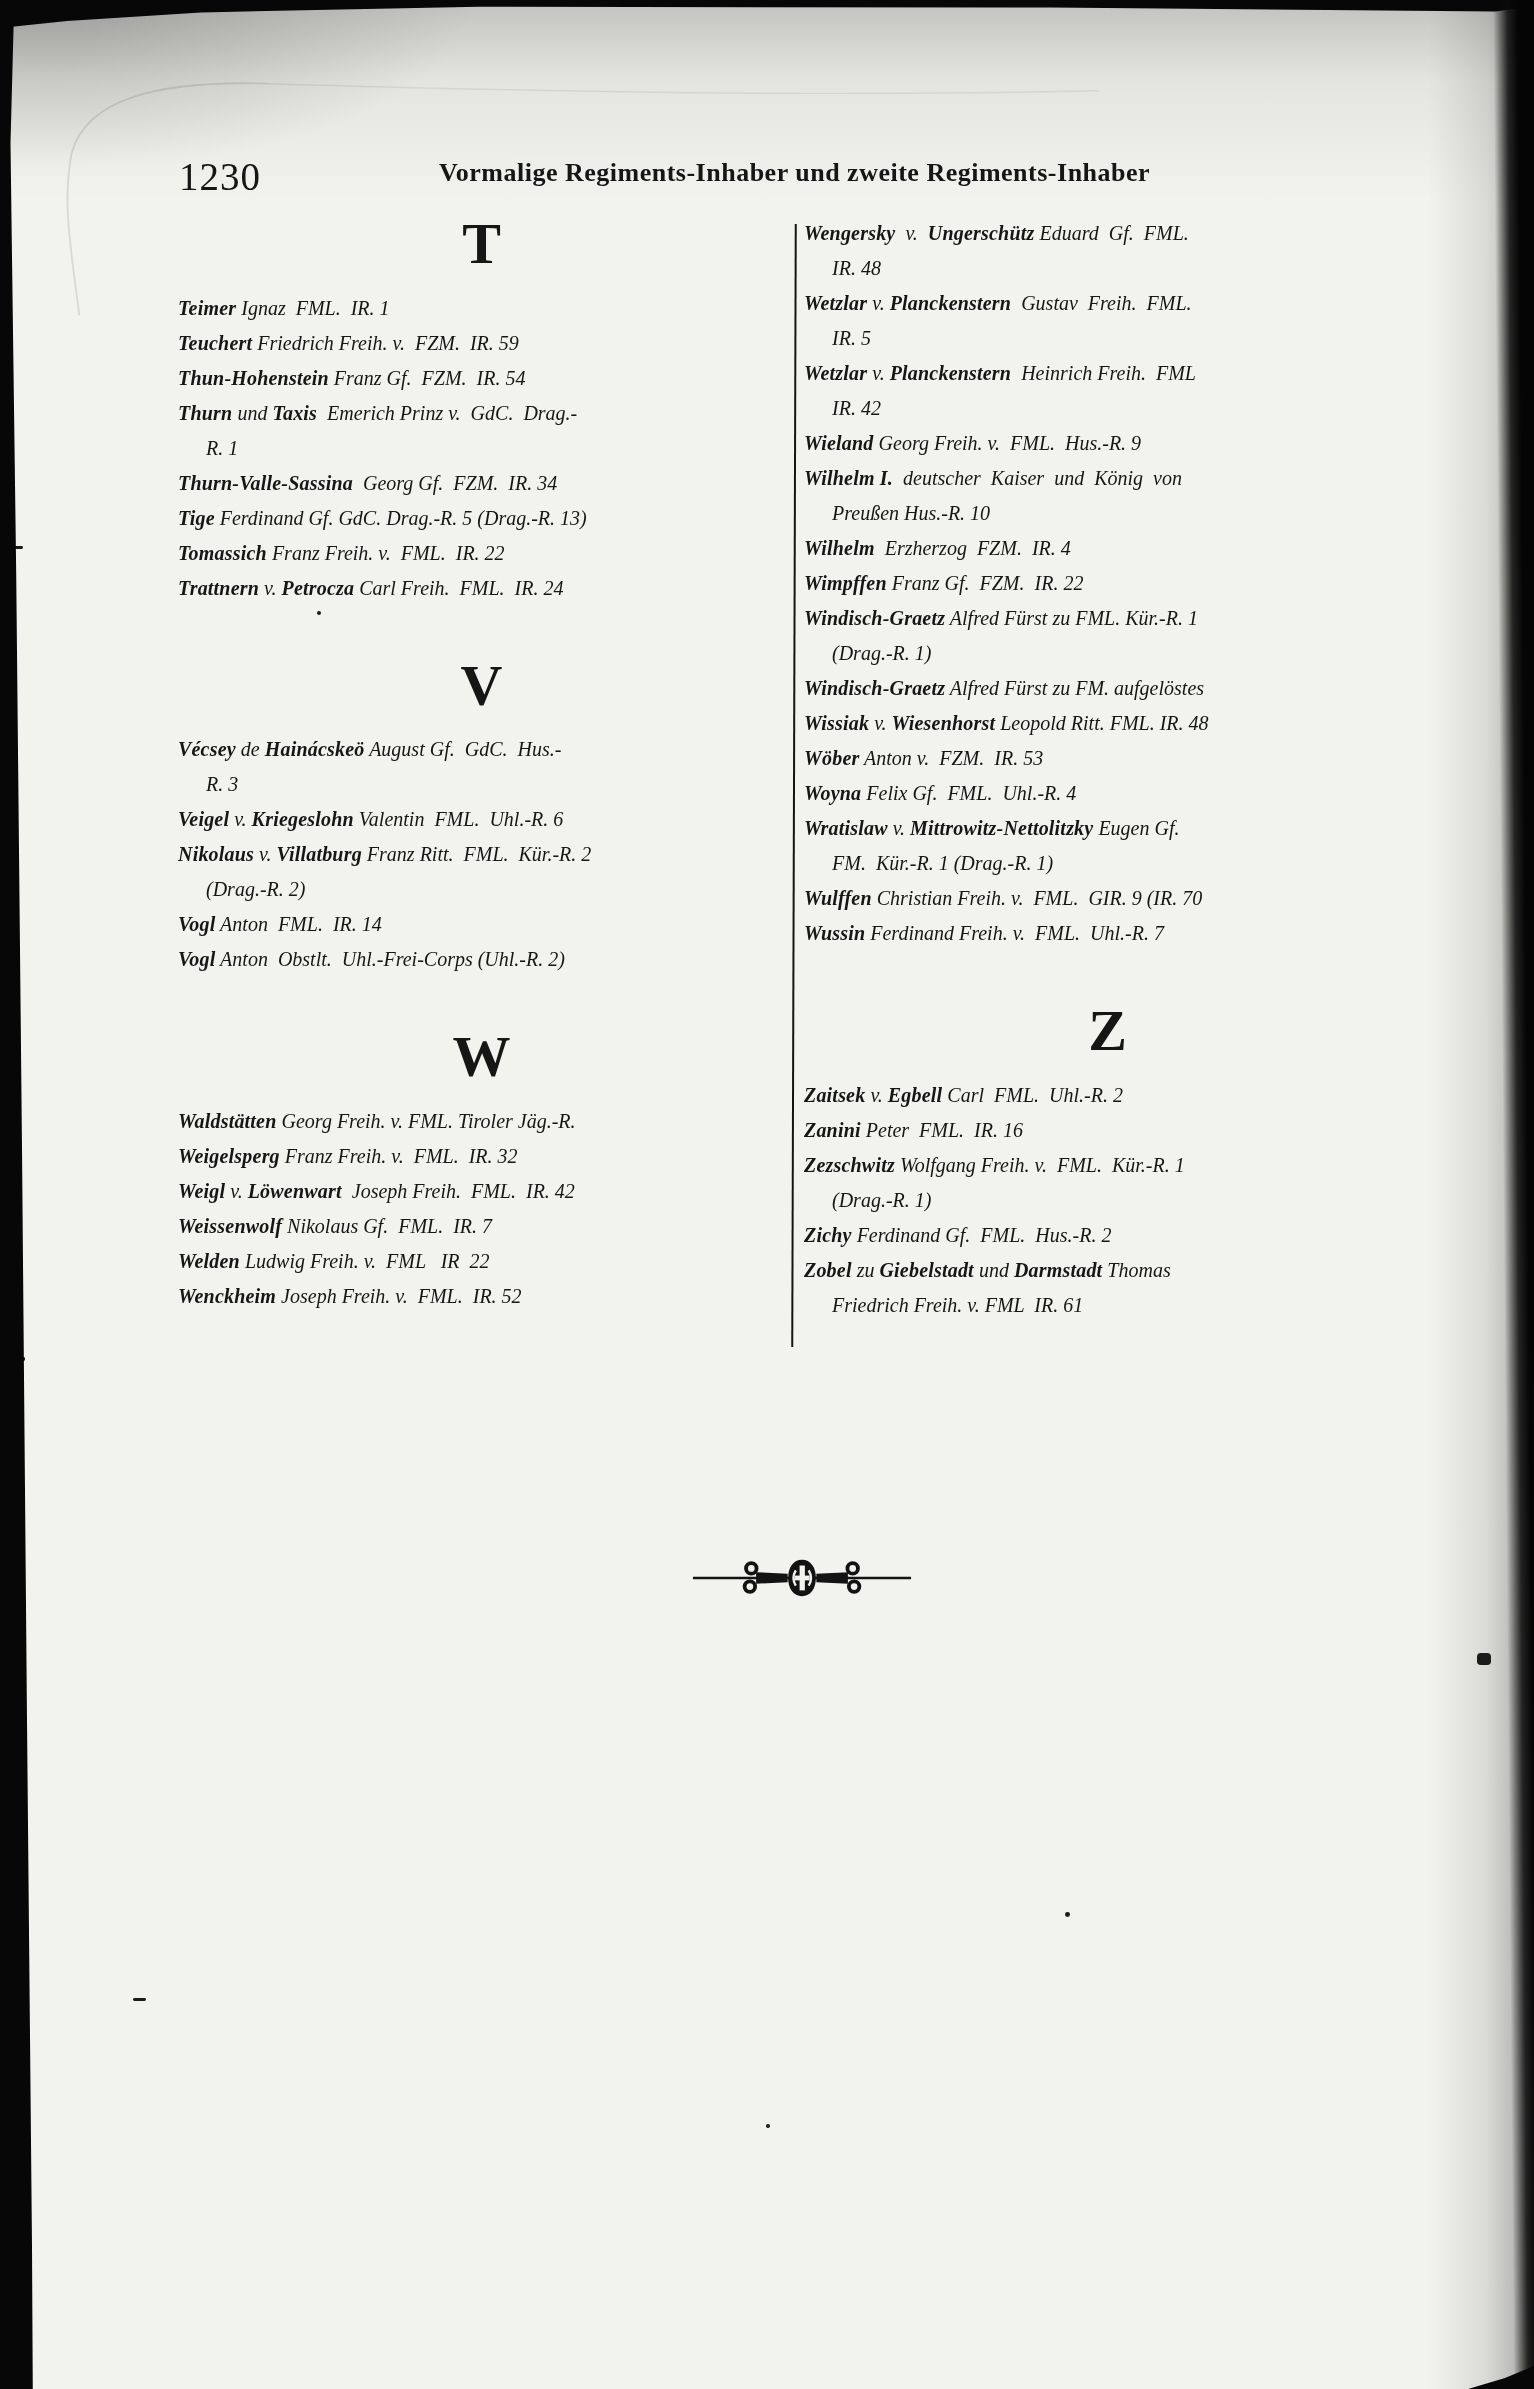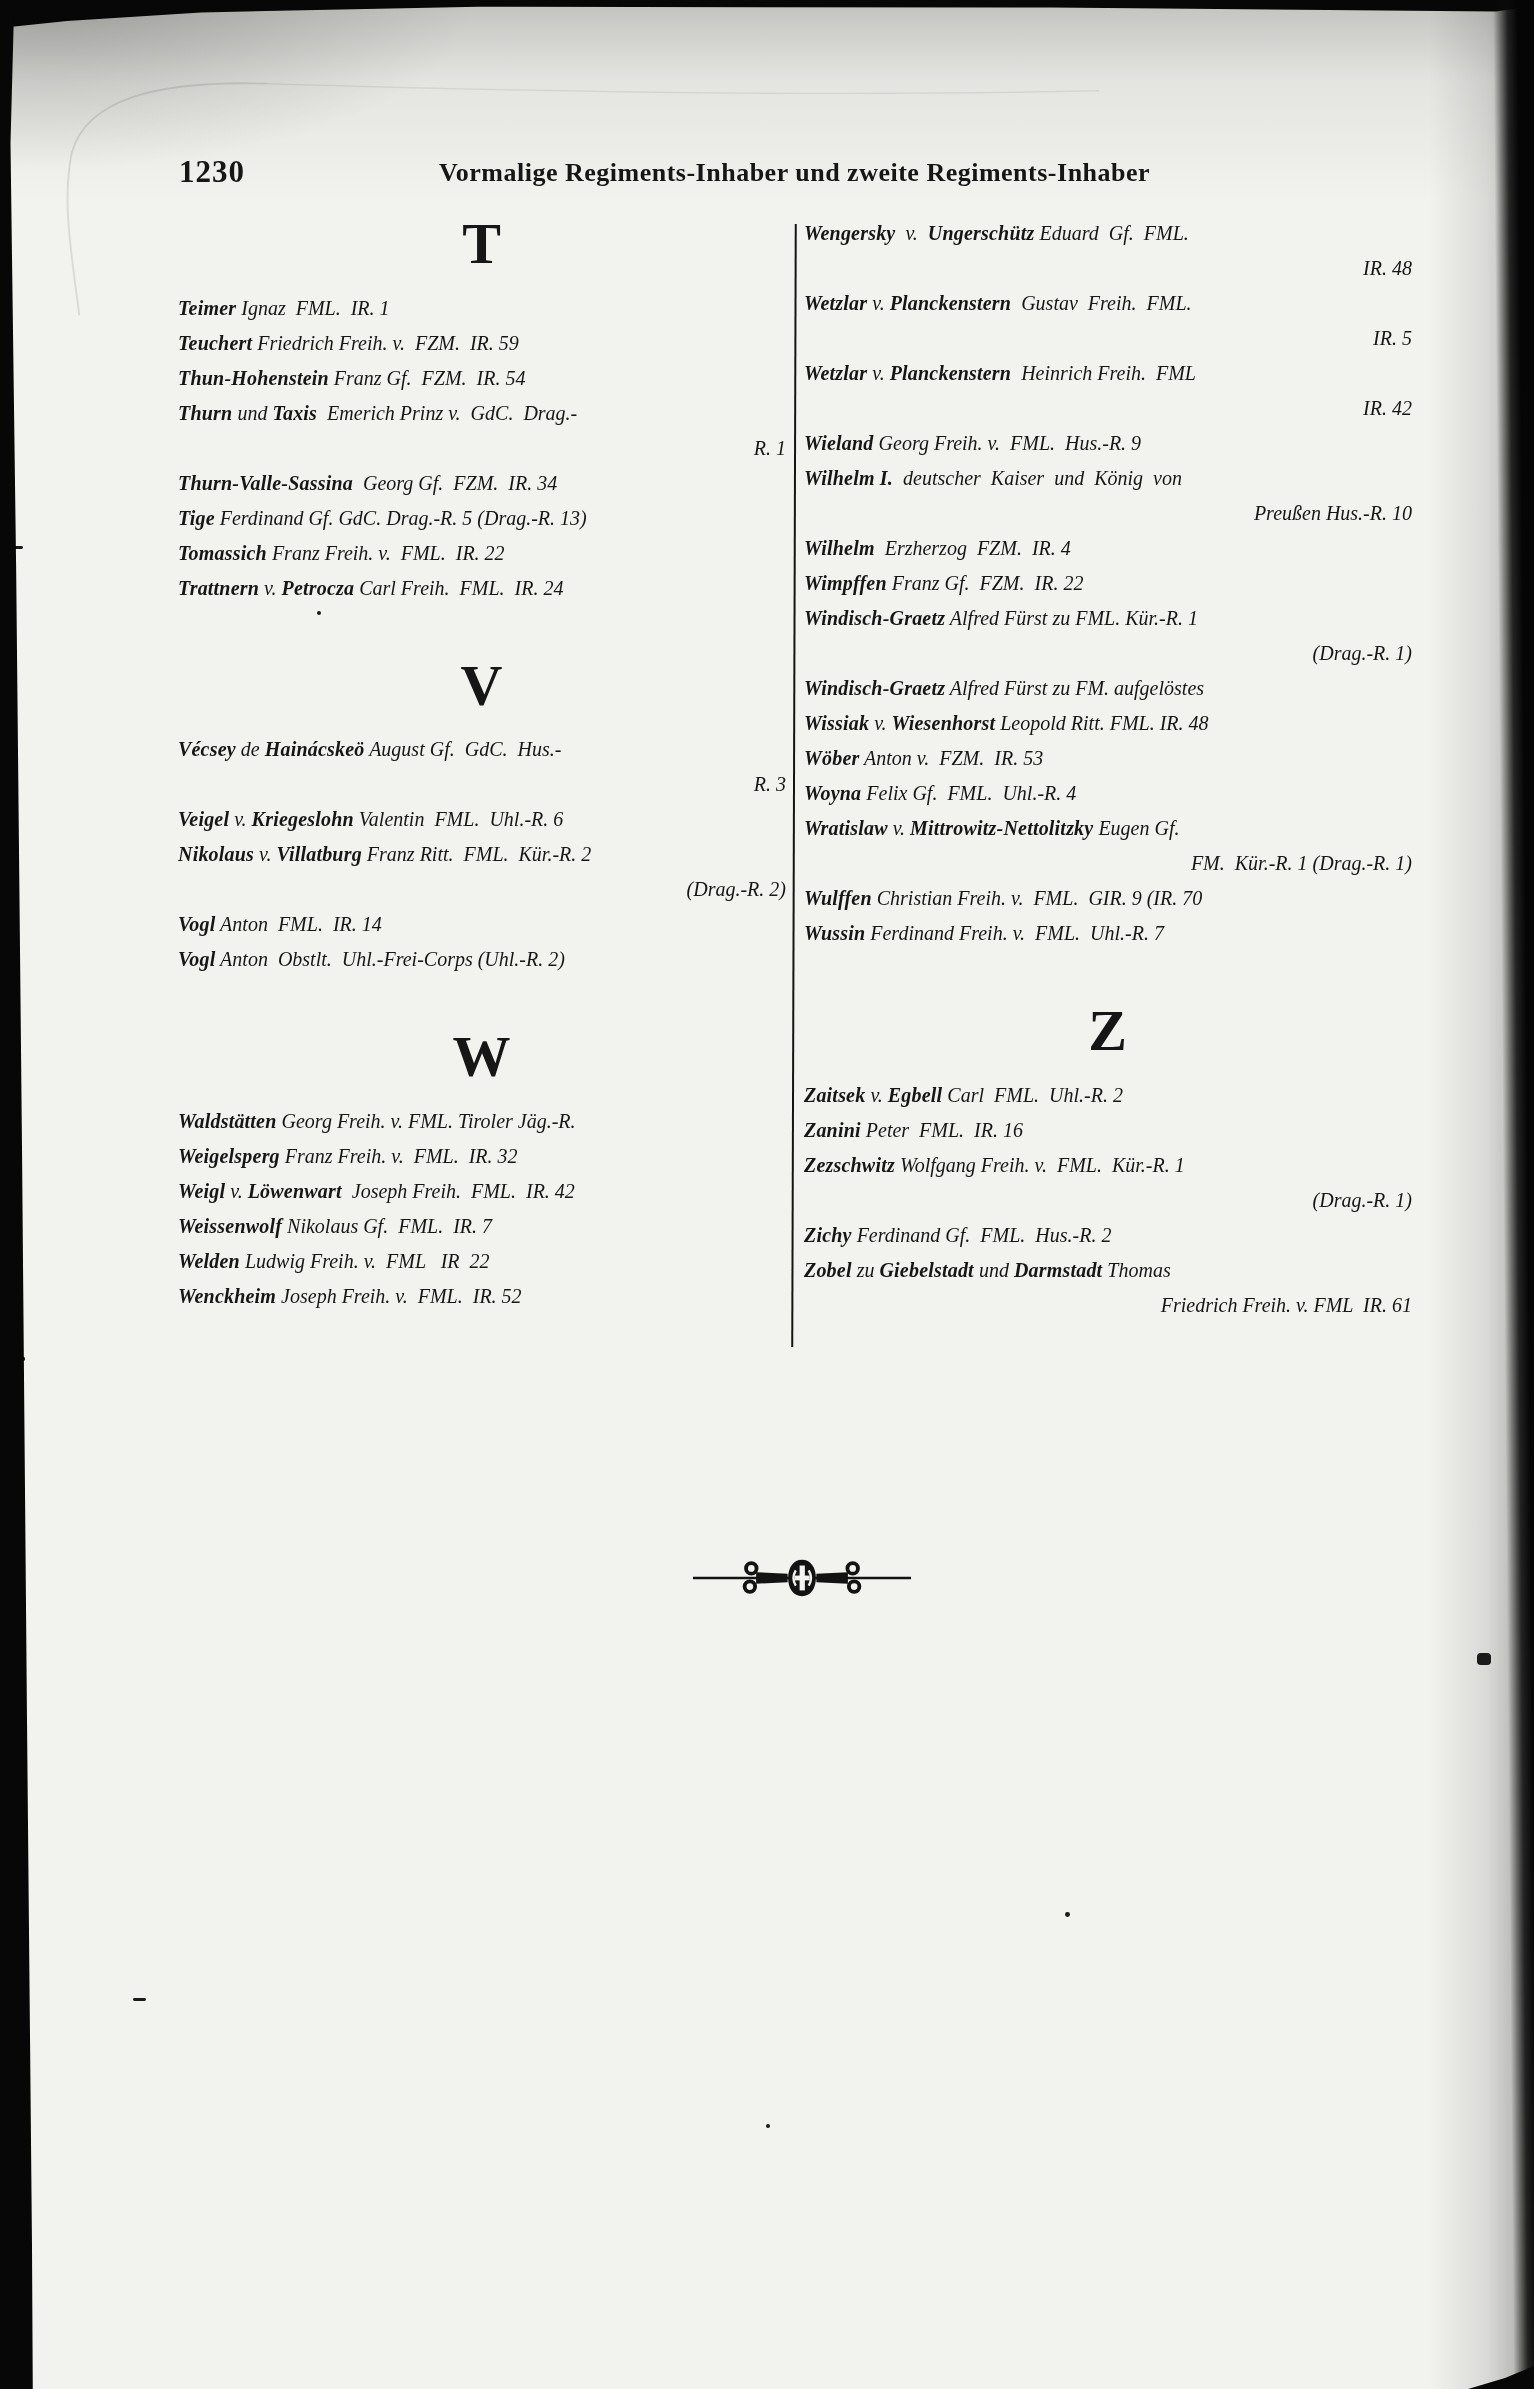--- a/index.html
+++ b/index.html
@@ -17,32 +17,32 @@
   .top-bar{left:0;top:0;width:1534px;height:29px;
      clip-path:polygon(0 0,1534px 0,1534px 5.7px,1496px 11.5px,1051px 7.6px,478px 6.7px,201px 12.4px,67px 21px,0 28px);}
   .left-edge{left:0;top:0;width:38px;height:2432px;
      clip-path:polygon(0 0,14.3px 0,10.5px 143px,16.2px 573px,22px 1147px,27px 1720px,32px 2246px,33px 2432px,0 2432px);}
   .bottom-wedge{left:0;top:2323px;width:1534px;height:109px;
      clip-path:polygon(0 97px,382px 93px,717px 88px,1004px 84px,1242px 80px,1386px 76px,1458px 69px,1505px 55px,1534px 43px,1534px 109px,0 109px);}
   .right-band{position:absolute;left:1493px;top:0;width:41px;height:2432px;
      background:linear-gradient(90deg, rgba(10,10,10,0) 0%, rgba(10,10,10,0.85) 35%, #050505 60%);
      transform:skewX(0.5deg);transform-origin:top left;}
   
-  #page-number{position:absolute;left:179px;top:154px;font-weight:700;font-size:31px;letter-spacing:1px;}
+  #page-number{position:absolute;left:179px;top:154px;font-weight:400;font-size:39px;letter-spacing:1px;}
   #running-title{position:absolute;left:178px;top:158px;width:1233px;text-align:center;
      font-weight:700;font-size:26px;letter-spacing:0.5px;}
   
   .col{position:absolute;width:608px;}
   #left-col{left:178px;top:210px;}
   #right-col{left:804px;top:216px;}
   .sec-heading{font-weight:700;font-size:58px;line-height:67px;height:72px;text-align:center;
      margin:46px 0 8.6px 0;letter-spacing:1px;}
   .col .sec-heading:first-child{margin-top:0;}
   .line{font-size:20px;line-height:35px;white-space:pre;font-style:italic;}
-  .line.indent{padding-left:28px;text-align:right;}
+  .line.indent{padding-left:28px;}
   .b{font-weight:700;letter-spacing:0.2px;}
   
   #col-divider{position:absolute;left:793px;top:224px;width:2.4px;height:1123px;background:#141414;
      transform:rotate(0.18deg);}
   
   #ornament{position:absolute;left:692px;top:1554px;}
   
   .speck{position:absolute;background:#1b1b1b;border-radius:50%;}
   .dash{position:absolute;background:#1b1b1b;border-radius:1.4px;}
   svg.crease{position:absolute;left:0;top:0;}

